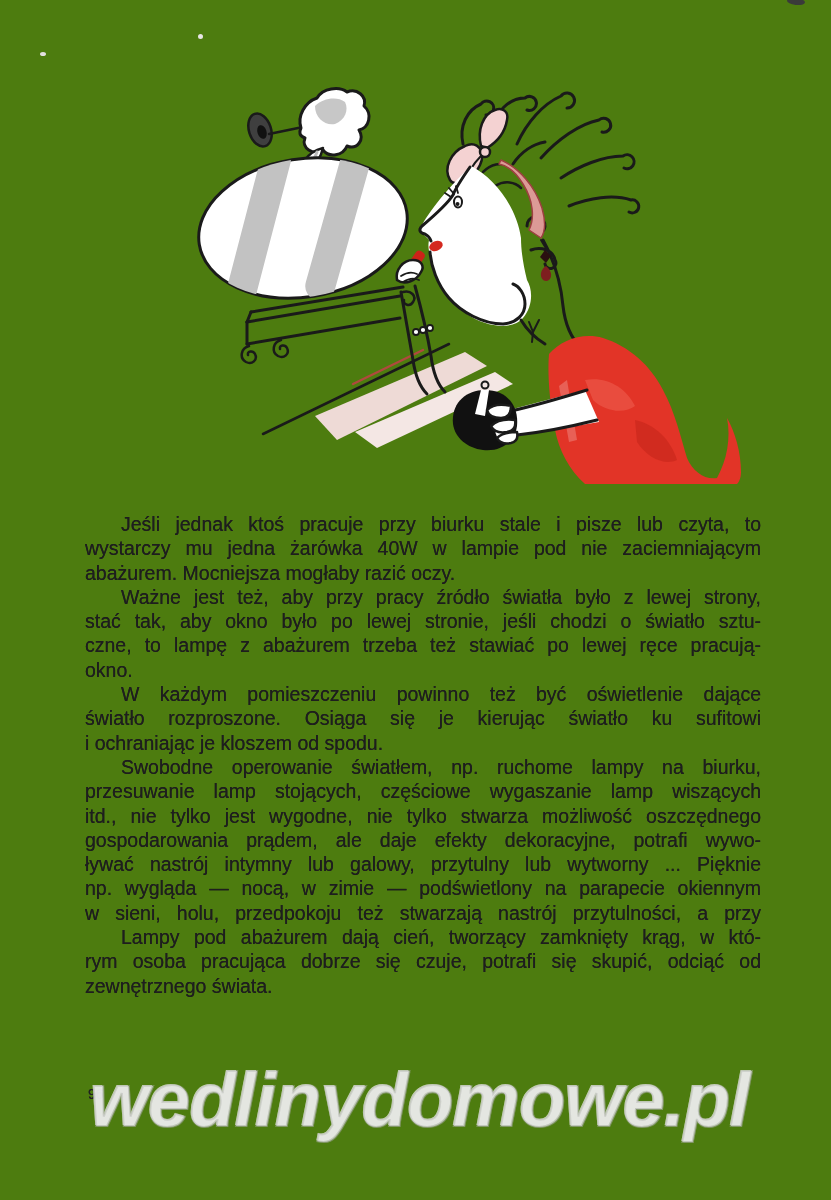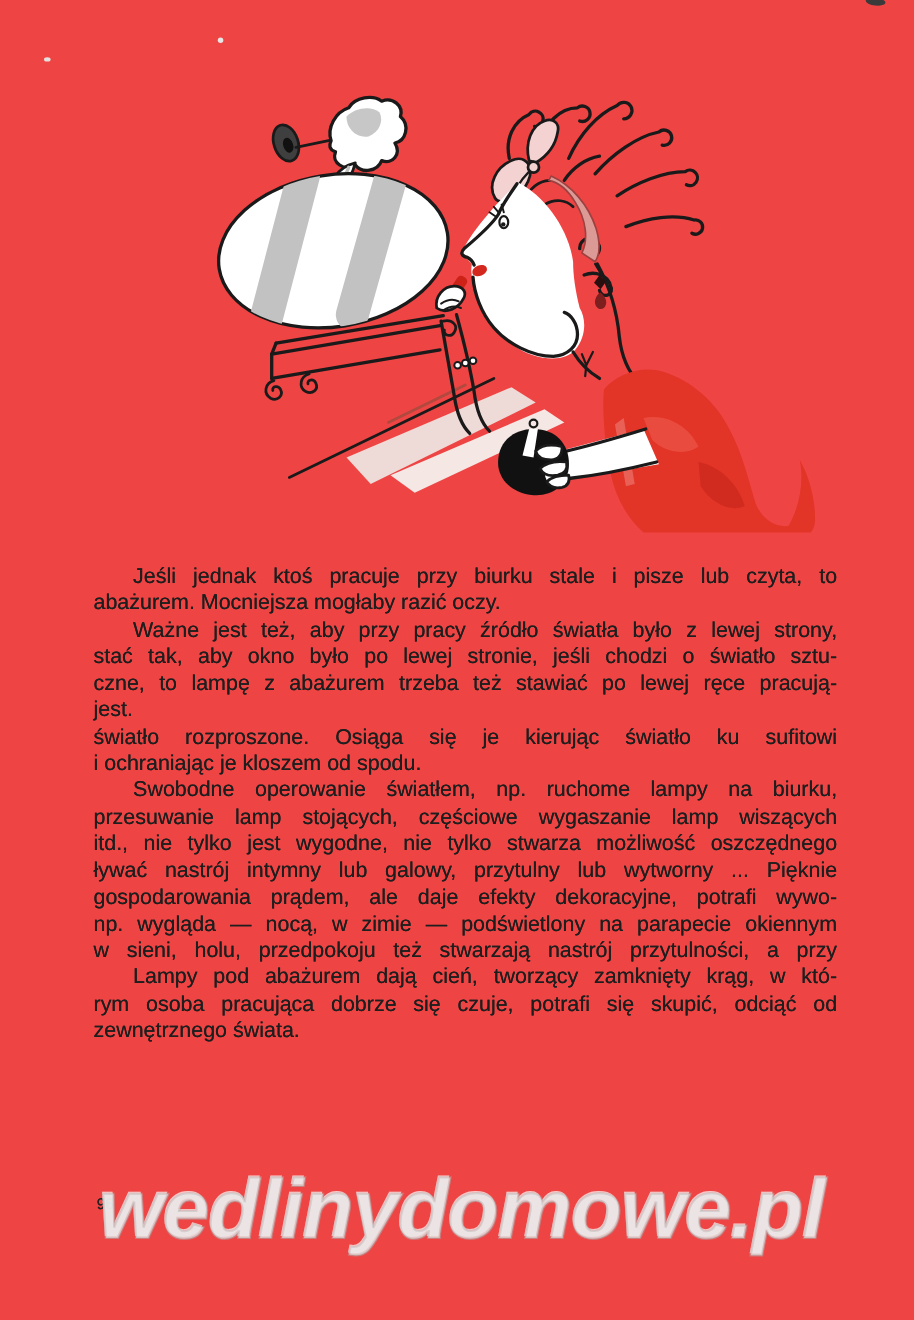--- a/index.html
+++ b/index.html
@@ -1,20 +1,20 @@
 <!DOCTYPE html>
 <html><head>
 <meta charset="utf-8">
 <style>
   html,body{margin:0;padding:0;}
   body{
     width:831px;height:1200px;background:#ffffff;overflow:hidden;position:relative;
     font-family:"Liberation Sans", sans-serif;
   }
-  .page{position:absolute;inset:0;background:#ef4444;}
+  .page{position:absolute;inset:0;background:#4d7c0f;}
   .illu{position:absolute;left:165px;top:80px;width:600px;height:410px;}
   .textblock{
     position:absolute;left:85px;top:512px;width:676px;
     font-size:19.5px;line-height:24.3px;color:#1e1e1e;
     text-shadow:0 0 .4px currentColor;
   }
   .line{text-align:justify;text-align-last:justify;}
   .line.first{padding-left:36px;}
   .line.last{text-align-last:left;}
   .line i{font-style:italic;}
@@ -187,38 +187,40 @@
           <path d="M350,340 q-16,-2 -24,6 q4,8 16,6 q10,-2 8,-12 Z"></path>
           <path d="M352,352 q-14,0 -20,6 q4,7 14,5 q8,-2 6,-11 Z"></path>
         </g>
       </g>
     </g>
   </svg>
 
   <div class="textblock">
     <div>
       <div class="line first">Jeśli jednak ktoś pracuje przy biurku stale i pisze lub czyta, to</div>
+      <div class="line">wystarczy mu jedna żarówka 40W w lampie pod nie zaciemniającym</div>
       <div class="line last">abażurem. Mocniejsza mogłaby razić oczy.</div>
     </div>
     <div>
       <div class="line first">Ważne jest też, aby przy pracy źródło światła było z lewej strony,</div>
       <div class="line">stać tak, aby okno było po lewej stronie, jeśli chodzi o światło sztu-</div>
       <div class="line">czne, to lampę z abażurem trzeba też stawiać po lewej ręce pracują-</div>
-      <div class="line last">jest.</div>
-    </div>
-    <div>
+      <div class="line last">okno.</div>
+    </div>
+    <div>
+      <div class="line first">W każdym pomieszczeniu powinno też być oświetlenie dające</div>
       <div class="line">światło rozproszone. Osiąga się je kierując światło ku sufitowi</div>
       <div class="line last">i ochraniając je kloszem od spodu.</div>
     </div>
     <div>
       <div class="line first">Swobodne operowanie światłem, np. ruchome lampy na biurku,</div>
       <div class="line">przesuwanie lamp stojących, częściowe wygaszanie lamp wiszących</div>
       <div class="line">itd., nie tylko jest wygodne, nie tylko stwarza możliwość oszczędnego</div>
+      <div class="line">gospodarowania prądem, ale daje efekty dekoracyjne, potrafi wywo-</div>
       <div class="line">ływać nastrój intymny lub galowy, przytulny lub wytworny ... Pięknie</div>
-      <div class="line">gospodarowania prądem, ale daje efekty dekoracyjne, potrafi wywo-</div>
       <div class="line">np. wygląda — nocą, w zimie — podświetlony na parapecie okiennym</div>
       <div class="line">w sieni, holu, przedpokoju też stwarzają nastrój przytulności, a przy</div>
     </div>
     <div>
       <div class="line first">Lampy pod abażurem dają cień, tworzący zamknięty krąg, w któ-</div>
       <div class="line">rym osoba pracująca dobrze się czuje, potrafi się skupić, odciąć od</div>
       <div class="line last">zewnętrznego świata.</div>
     </div>
   </div>
 

